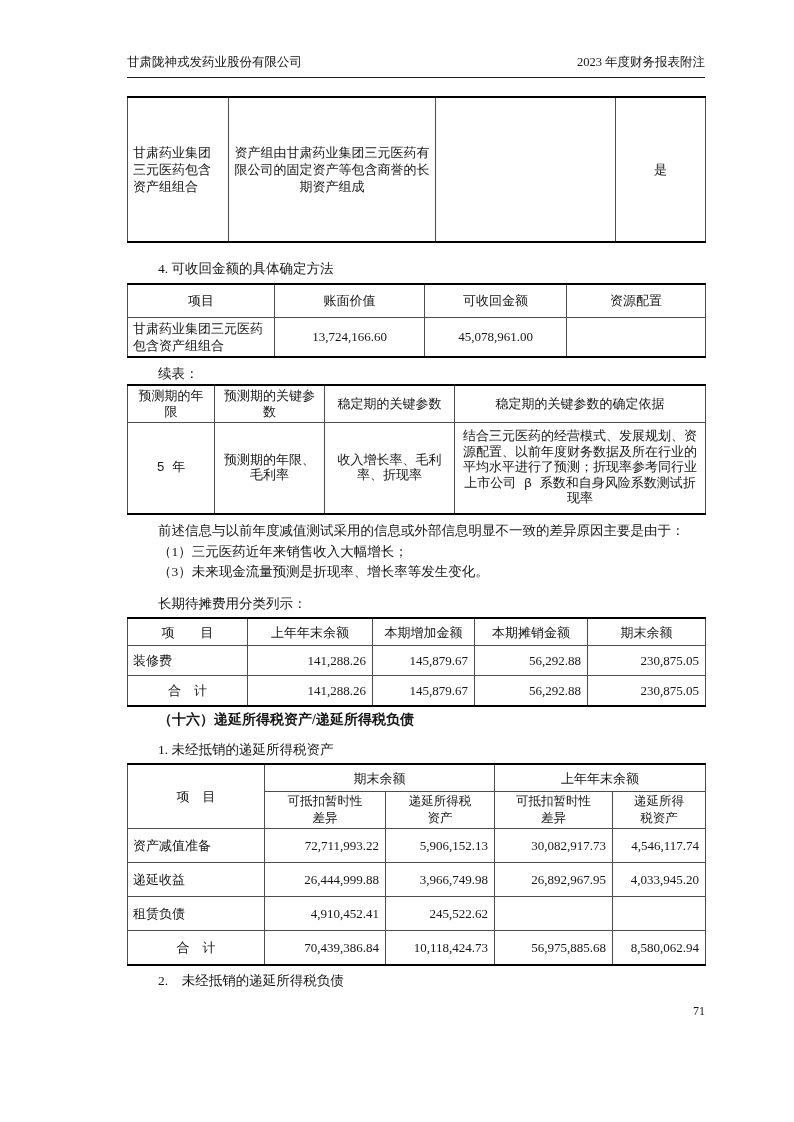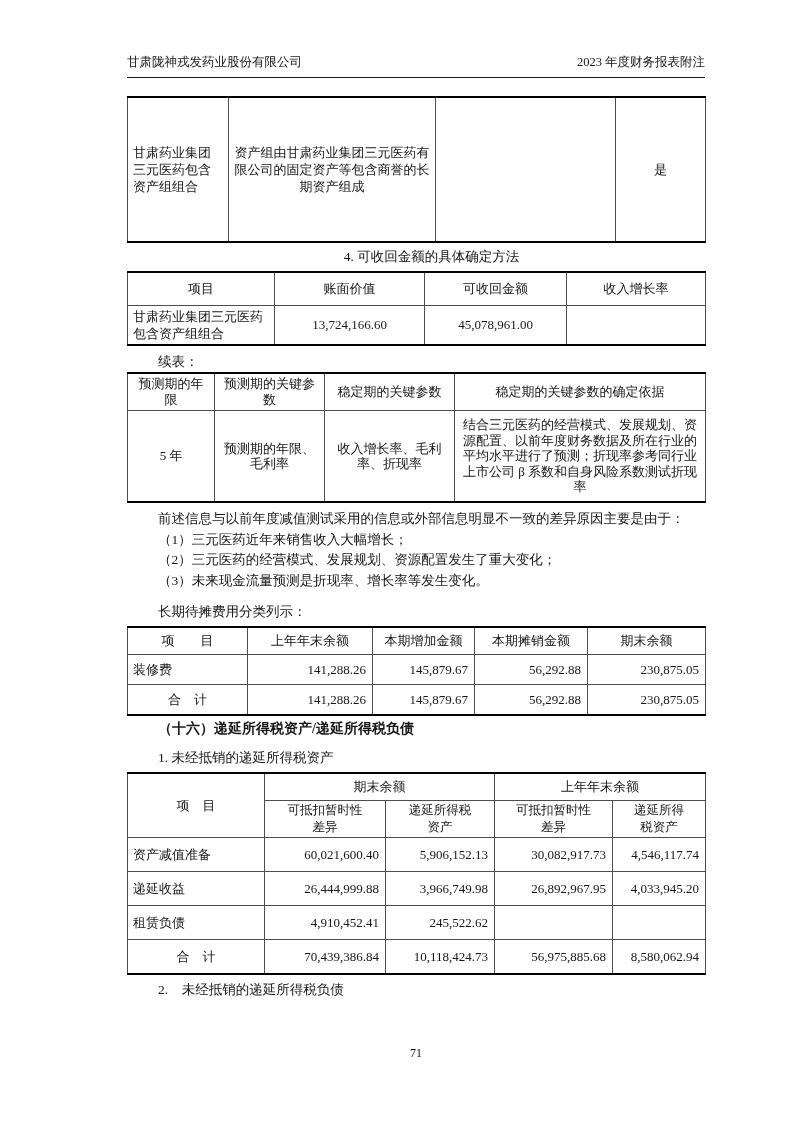--- a/index.html
+++ b/index.html
@@ -23,32 +23,32 @@
     line-height:17px;
   }
   .ac{text-align:center;}
   .al{text-align:left;}
   .ar{text-align:right;padding-right:6px !important;white-space:nowrap;}
   .num{white-space:nowrap;}
   .para{font-size:13.5px;line-height:20.5px;margin:0;text-indent:31px;}
   .hang{text-indent:31px;}
   .h-bold{font-weight:bold;font-size:14px;}
   .mt3{margin-top:3px;}.mt5{margin-top:5px;}.mt6{margin-top:6px;}
-  .mt8{margin-top:4px;text-align:center;}.mt9{margin-top:9px;}.mt11{margin-top:11px;}
+  .mt8{margin-top:16px;}.mt9{margin-top:9px;}.mt11{margin-top:11px;}
   .t-frag td{height:139px;}
   .t2 tr.hr td{height:28px;}
   .t2 tr.dr td{height:34px;}
   .t3 tr.hr td{height:30px;line-height:16px;}
-  .t3 tr.dr td{height:86px;line-height:15.5px;padding:2px 6px;}
+  .t3 tr.dr td{height:86px;line-height:15.5px;padding:2px 6px;font-family:Liberation Mono, monospace;}
   .t4 tr.hr td{height:22px;}
   .t4 tr.dr td{height:25px;}
   .t5 tr.g td{height:22px;}
   .t5 tr.sub td{height:25px;padding:1px 20px;font-size:12.5px;}
   .t5 tr.dr td{height:29px;}
-  .pg-footer{position:absolute;left:127px;top:1046px;width:578px;text-align:center;font-size:12px;}
+  .pg-footer{position:absolute;left:127px;top:1004px;width:578px;text-align:right;font-size:12px;}
 </style>
 </head>
 <body>
 
 <div class="page">
 
   <div class="pg-header">
     <span>甘肃陇神戎发药业股份有限公司</span>
     <span>2023 年度财务报表附注</span>
   </div>
@@ -77,21 +77,21 @@
         <col style="width:147px">
         <col style="width:150px">
         <col style="width:142px">
         <col style="width:139px">
       </colgroup>
     <tbody>
         <tr class="hr">
       <td class="ac">项目</td>
       <td class="ac">账面价值</td>
       <td class="ac">可收回金额</td>
-      <td class="ac">收入增长率</td>
+      <td class="ac">资源配置</td>
     </tr>
     <tr class="dr">
       <td class="al">甘肃药业集团三元医药包含资产组组合</td>
       <td class="ac num">13,724,166.60</td>
       <td class="ac num">45,078,961.00</td>
       <td class="ac"></td>
     </tr>
   </tbody>
     </table>
 
@@ -115,21 +115,20 @@
       <td class="ac">5 年</td>
       <td class="ac">预测期的年限、毛利率</td>
       <td class="ac">收入增长率、毛利率、折现率</td>
       <td class="ac">结合三元医药的经营模式、发展规划、资源配置、以前年度财务数据及所在行业的平均水平进行了预测；折现率参考同行业上市公司 β 系数和自身风险系数测试折现率</td>
     </tr>
   </tbody>
     </table>
 
   <p class="para hang mt6">前述信息与以前年度减值测试采用的信息或外部信息明显不一致的差异原因主要是由于：</p>
   <p class="para">（1）三元医药近年来销售收入大幅增长；</p>
-  <p class="para">（2）三元医药的经营模式、发展规划、资源配置发生了重大变化；</p>
   <p class="para">（3）未来现金流量预测是折现率、增长率等发生变化。</p>
 
   <p class="para mt11">长期待摊费用分类列示：</p>
 
   <table class="tbl t4 mt3">
     <colgroup>
         <col style="width:120px">
         <col style="width:125px">
         <col style="width:102px">
         <col style="width:113px">
@@ -178,21 +177,21 @@
       <td class="ac" colspan="2">上年年末余额</td>
     </tr>
     <tr class="sub">
       <td class="ac">可抵扣暂时性差异</td>
       <td class="ac">递延所得税资产</td>
       <td class="ac">可抵扣暂时性差异</td>
       <td class="ac">递延所得税资产</td>
     </tr>
     <tr class="dr">
       <td class="al">资产减值准备</td>
-      <td class="ar">60,021,600.40</td>
+      <td class="ar">72,711,993.22</td>
       <td class="ar">5,906,152.13</td>
       <td class="ar">30,082,917.73</td>
       <td class="ar">4,546,117.74</td>
     </tr>
     <tr class="dr">
       <td class="al">递延收益</td>
       <td class="ar">26,444,999.88</td>
       <td class="ar">3,966,749.98</td>
       <td class="ar">26,892,967.95</td>
       <td class="ar">4,033,945.20</td>

